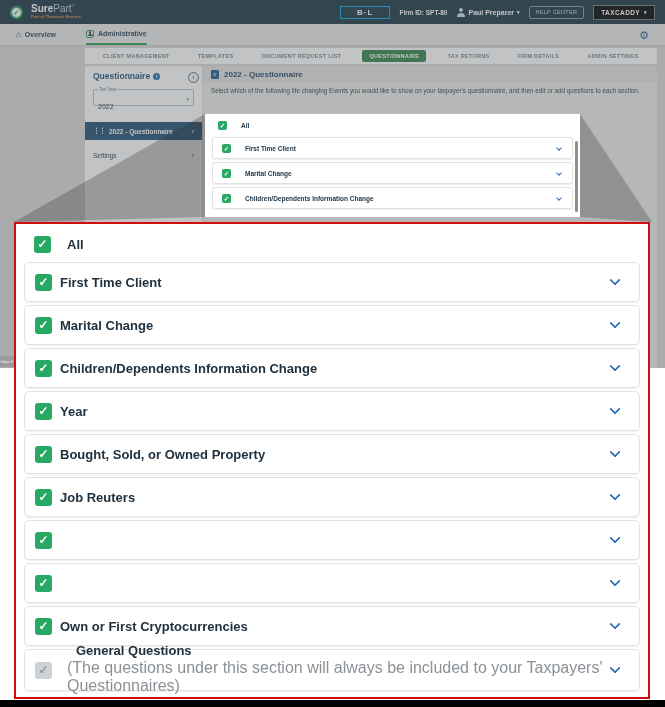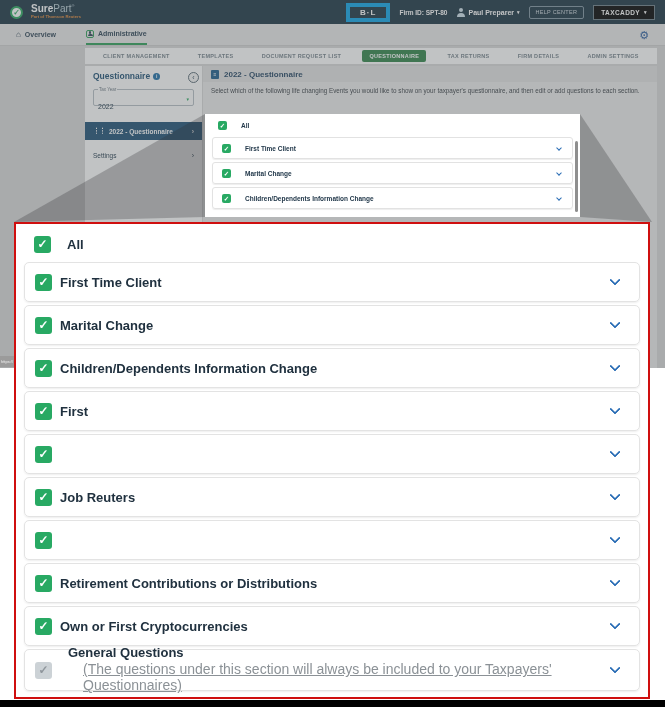--- a/index.html
+++ b/index.html
@@ -12,21 +12,21 @@
   .topbar { height:24px; background:#1b3443; display:flex; align-items:center; padding:0 10px; gap:8px; }
   .logo-circle { width:13px; height:13px; border-radius:50%; background:#fff; border:2px solid #2ba95f;
                  color:#2ba95f; font-size:8px; font-weight:bold; line-height:9px; text-align:center; flex:0 0 auto; }
   .brand-col { display:flex; flex-direction:column; line-height:1; }
   .brand-name { font-size:10px; color:#fff; }
   .brand-name b { font-weight:bold; color:#fff; }
   .brand-name .lt { color:#b9cdd4; font-weight:normal; }
   .brand-name .reg { font-size:4px; vertical-align:top; color:#b9cdd4; }
   .brand-tag { font-size:4.2px; color:#e0883a; margin-top:1px; font-weight:bold; }
   .top-right { margin-left:auto; display:flex; align-items:center; gap:9px; }
-  .bl-box { border:4px solid #0ea5e9; color:#fff; font-size:8px; font-weight:bold; padding:1px 10px; letter-spacing:1px; }
+  .bl-box { border:1px solid #0ea5e9; color:#fff; font-size:8px; font-weight:bold; padding:1px 16px; letter-spacing:1px; }
   .firm-id { color:#fff; font-size:6.5px; font-weight:bold; }
   .user { display:flex; align-items:center; gap:3px; color:#fff; font-size:7px; font-weight:bold; }
   .icon-person { position:relative; width:9px; height:9px; display:inline-block; }
   .icon-person::before { content:""; position:absolute; left:2.5px; top:0.5px; width:4px; height:4px; border-radius:50%; background:#cfe0ea; }
   .icon-person::after { content:""; position:absolute; left:0.5px; top:5px; width:8px; height:4px; border-radius:4px 4px 0 0; background:#cfe0ea; }
   .caret-dn { font-size:5px; color:#fff; }
   .help-btn { border:1px solid #7f93a0; color:#cdd8de; font-size:5.5px; padding:2.5px 6px; border-radius:2px; letter-spacing:.3px; }
   .taxcaddy-btn { background:#000; border:1px solid #6b7c87; color:#fff; font-size:6.5px; font-weight:bold;
                   padding:3px 7px; display:flex; align-items:center; gap:4px; letter-spacing:.4px; }
 
@@ -91,21 +91,21 @@
              border:2px solid #cf0f0f; padding:5px 8px 6px; display:flex; flex-direction:column; gap:3px; }
   .z-all { height:30px; flex:0 0 auto; display:flex; align-items:center; gap:8px; padding-left:10px; }
   .z-card { height:40px; flex:0 0 auto; border:1px solid #e3e3e3; border-radius:5px; box-shadow:0 1px 2px rgba(0,0,0,.07);
             display:flex; align-items:center; padding:0 16px 0 10px; position:relative; }
   .z-card.tall { height:42px; }
   .cb { width:17px; height:17px; border-radius:3px; background:#28a963; color:#fff; font-size:12px; line-height:17px;
         text-align:center; font-weight:bold; flex:0 0 auto; }
   .cb.dis { background:#ccd2d6; color:#8f969c; }
   .z-label { font-size:13px; font-weight:bold; color:#20313f; margin-left:8px; }
   .z-col { margin-left:8px; display:flex; flex-direction:column; line-height:1.15; }
-  .z-sub { font-size:14px; color:#8b9196; margin-left:23px;text-decoration:underline; }
+  .z-sub { font-size:16px; color:#8b9196; margin-left:7px; }
   .chev { width:8px; height:8px; border-right:2.2px solid #2a6db5; border-bottom:2.2px solid #2a6db5; border-radius:1px;
           transform:rotate(45deg); position:absolute; right:20px; top:50%; margin-top:-6px; }
 
   .bottom-bar { position:absolute; left:0; top:700px; width:665px; height:7px; background:#000; }
 </style>
 </head>
 <body>
 
 <div class="screen">
 
@@ -236,50 +236,50 @@
         <span class="z-label">Marital Change</span>
         <span class="chev"></span>
       </div>
       <div class="z-card">
         <span class="cb">✓</span>
         <span class="z-label">Children/Dependents Information Change</span>
         <span class="chev"></span>
       </div>
       <div class="z-card">
         <span class="cb">✓</span>
-        <span class="z-label">First</span>
-        <span class="chev"></span>
-      </div>
-      <div class="z-card">
-        <span class="cb">✓</span>
+        <span class="z-label">Year</span>
+        <span class="chev"></span>
+      </div>
+      <div class="z-card">
+        <span class="cb">✓</span>
+        <span class="z-label">Bought, Sold, or Owned Property</span>
         <span class="chev"></span>
       </div>
       <div class="z-card">
         <span class="cb">✓</span>
         <span class="z-label">Job Reuters</span>
         <span class="chev"></span>
       </div>
       <div class="z-card">
         <span class="cb">✓</span>
         <span class="chev"></span>
       </div>
       <div class="z-card">
         <span class="cb">✓</span>
-        <span class="z-label">Retirement Contributions or Distributions</span>
         <span class="chev"></span>
       </div>
       <div class="z-card">
         <span class="cb">✓</span>
         <span class="z-label">Own or First Cryptocurrencies</span>
         <span class="chev"></span>
       </div>
       <div class="z-card tall">
         <span class="cb dis">✓</span>
         <span class="z-col">
-          <span class="z-label" style="margin-left: 8px;">General Questions</span>
+          <span class="z-label" style="margin-left: 16px;">General Questions</span>
           <span class="z-sub">(The questions under this section will always be included to your Taxpayers' Questionnaires)</span>
         </span>
         <span class="chev"></span>
       </div>
     </div>
 
   <div class="bottom-bar"></div>
 </div>
 
 </body></html>

